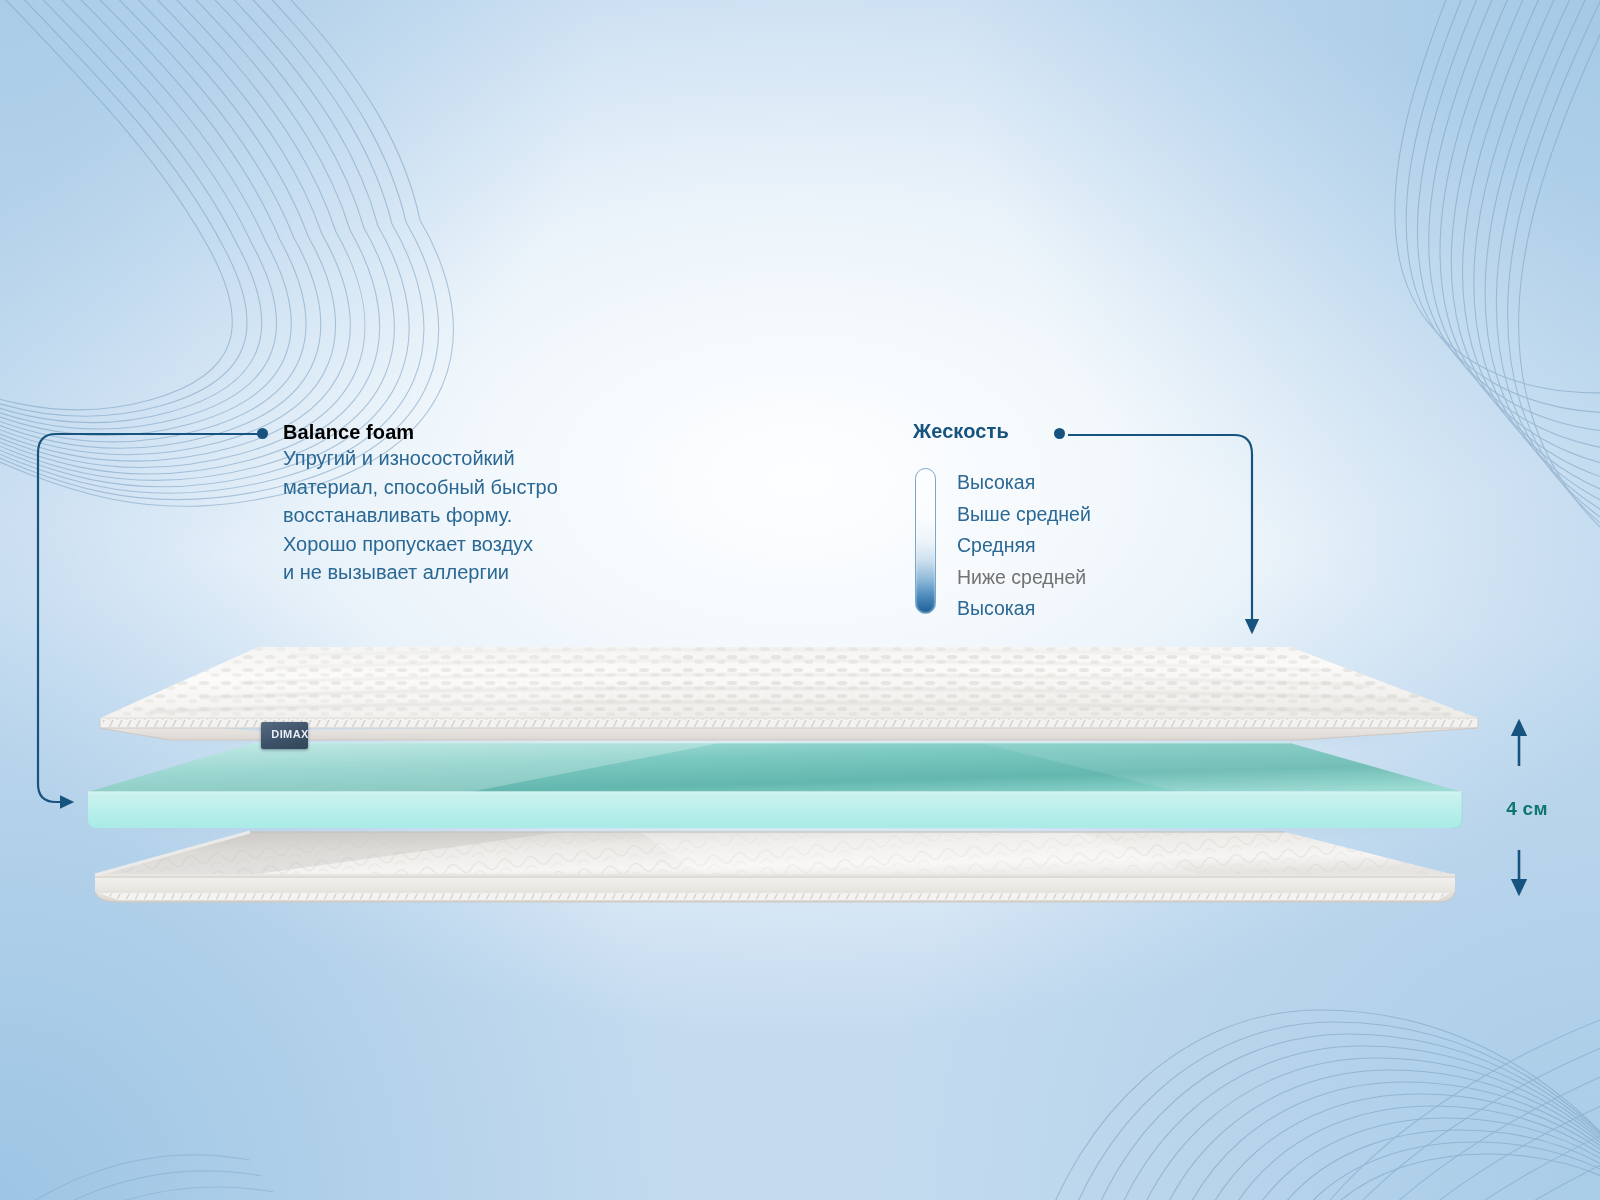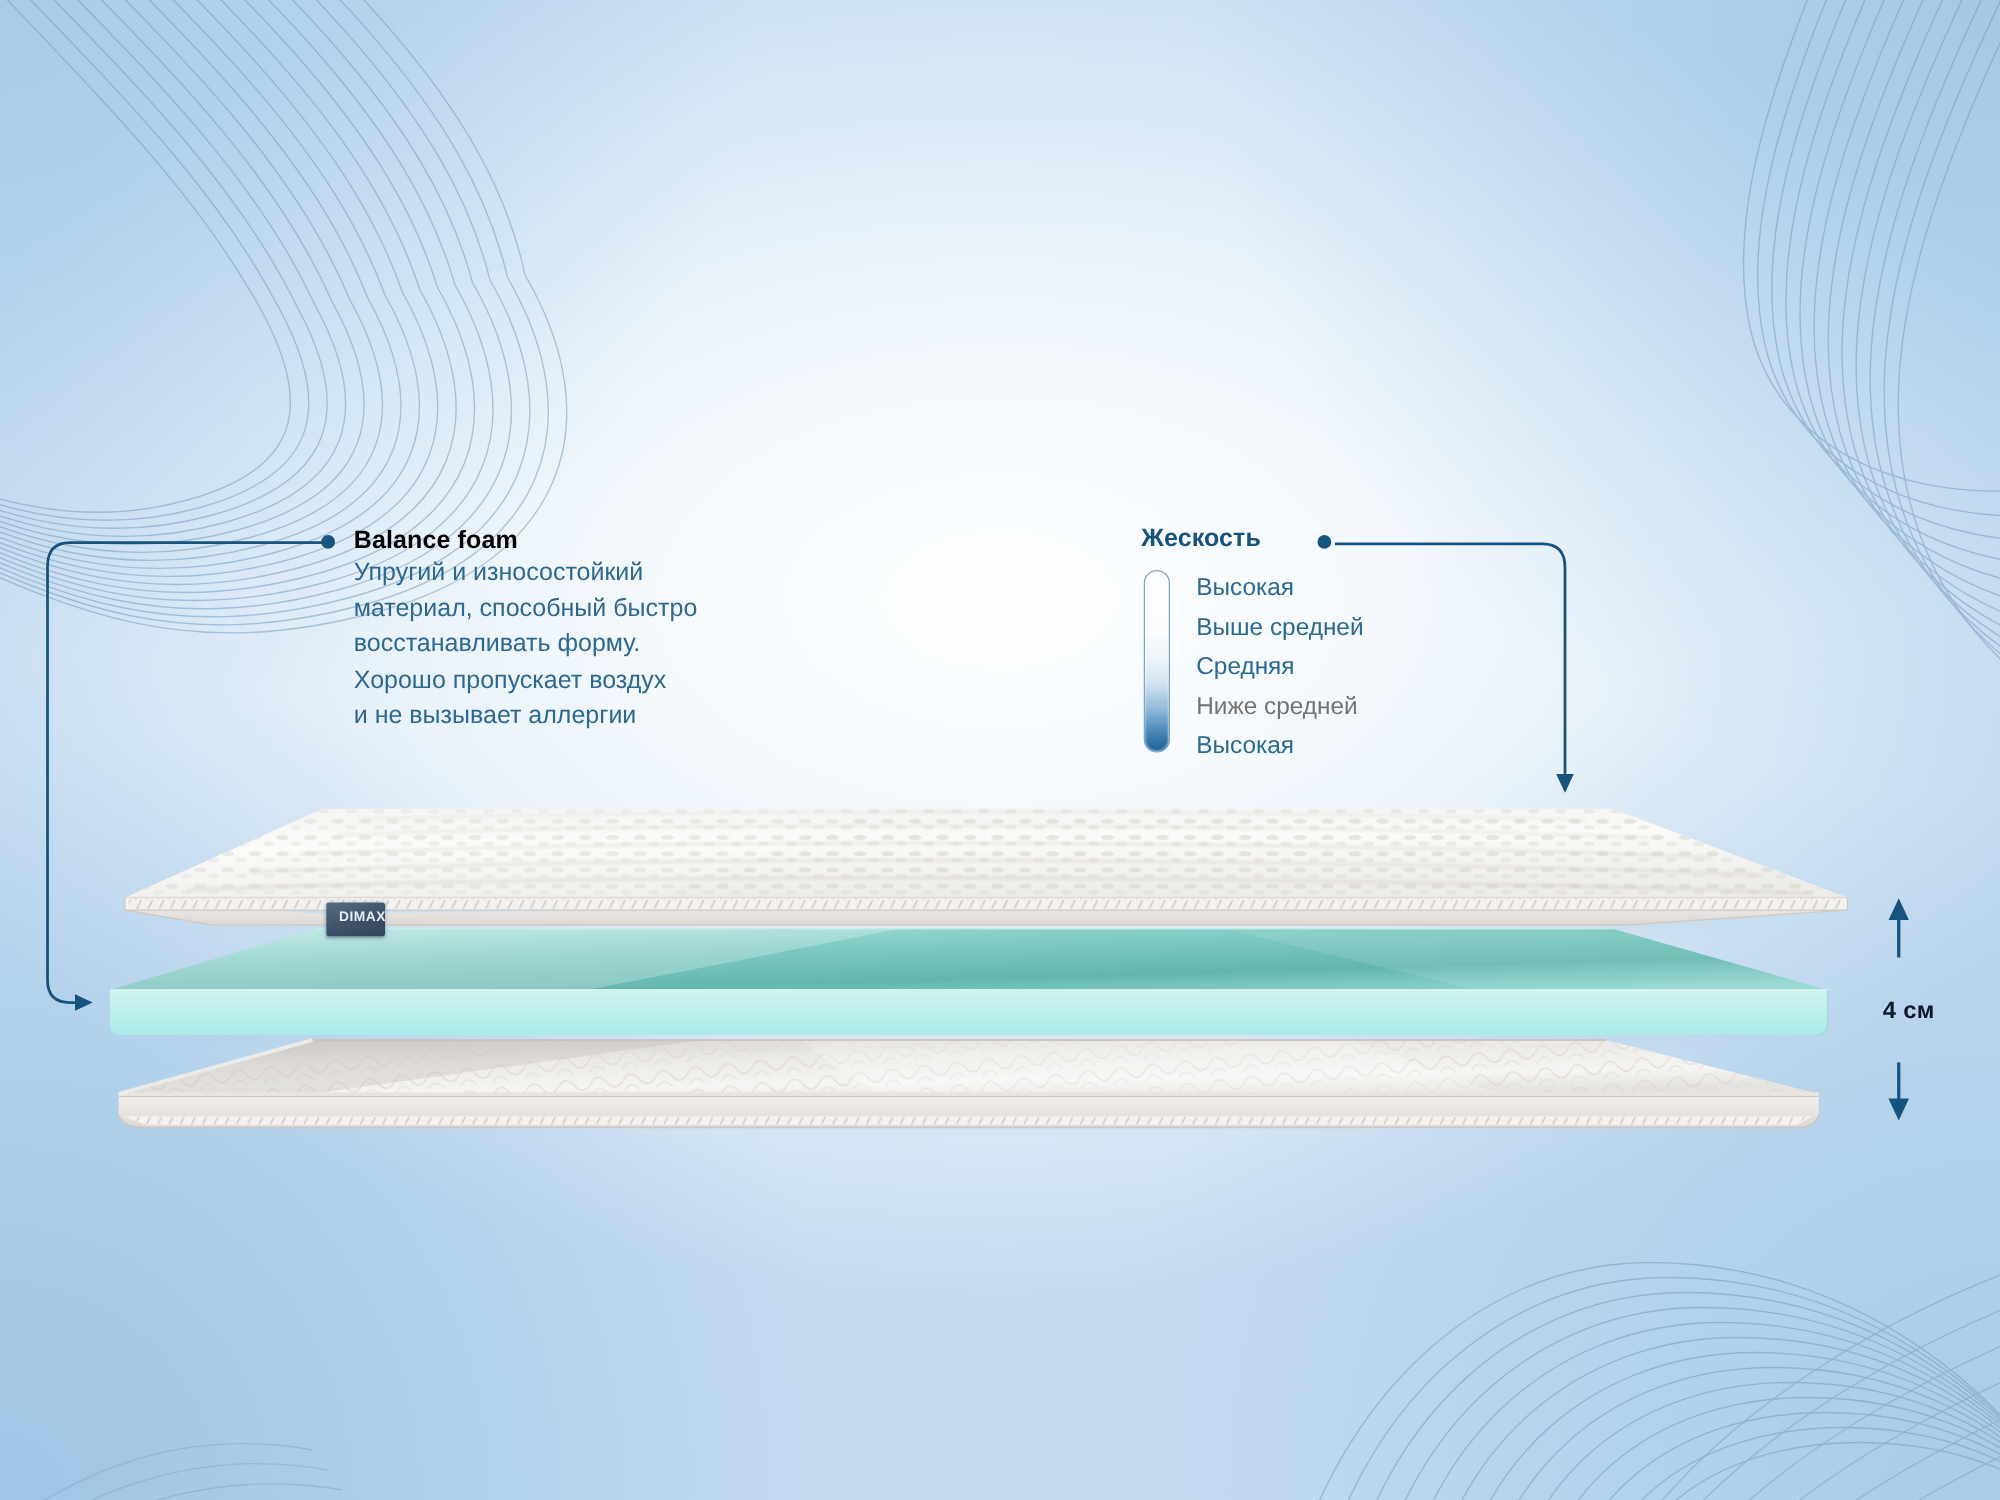--- a/index.html
+++ b/index.html
@@ -70,41 +70,41 @@
     font-size:20px; color:#2b6894; line-height:28.5px;
     letter-spacing:0px;
   }
   .block-body div { white-space:nowrap; }
 
   
   .firm-block { position:absolute; left:913px; top:420px; width:320px; }
   .firm-title {
     font-size:20px; font-weight:bold; color:#16537e; letter-spacing:.1px;
   }
-  .firm-rows { position:relative; margin-top:12px; padding-left:44px; }
+  .firm-rows { position:relative; margin-top:24px; padding-left:44px; }
   .firm-bar {
     position:absolute; left:2px; top:1px;
     width:21px; height:146px; border-radius:11px;
     background:linear-gradient(to bottom,
       #fbfdfe 0%, #fafcfe 34%, #edf4fa 50%,
       #cfe1ef 63%, #93bcdb 76%, #4f8cbd 88%, #1b5f96 100%);
     border:1px solid #7ba6c9;
     box-shadow:inset 0 0 2px rgba(255,255,255,.9);
   }
   .firm-row {
     height:31.5px; display:flex; align-items:center;
     font-size:19.5px; color:#2b6894; letter-spacing:0px;
   }
   .firm-row.active { font-weight:normal; color:#737373; }
 
   
   .dim { position:absolute; left:1497px; top:710px; width:60px; height:195px; }
   .dim-label {
     position:absolute; left:-8px; top:88px; width:76px; text-align:center;
-    font-size:19px; font-weight:bold; color:#0f172a; letter-spacing:.3px;
+    font-size:19px; font-weight:bold; color:#0f766e; letter-spacing:.3px;
   }
 </style>
 </head>
 <body>
 
 <div id="stage">
 
   <div class="bg-base"></div>
   <div class="bg-corner-tint"></div>
 

